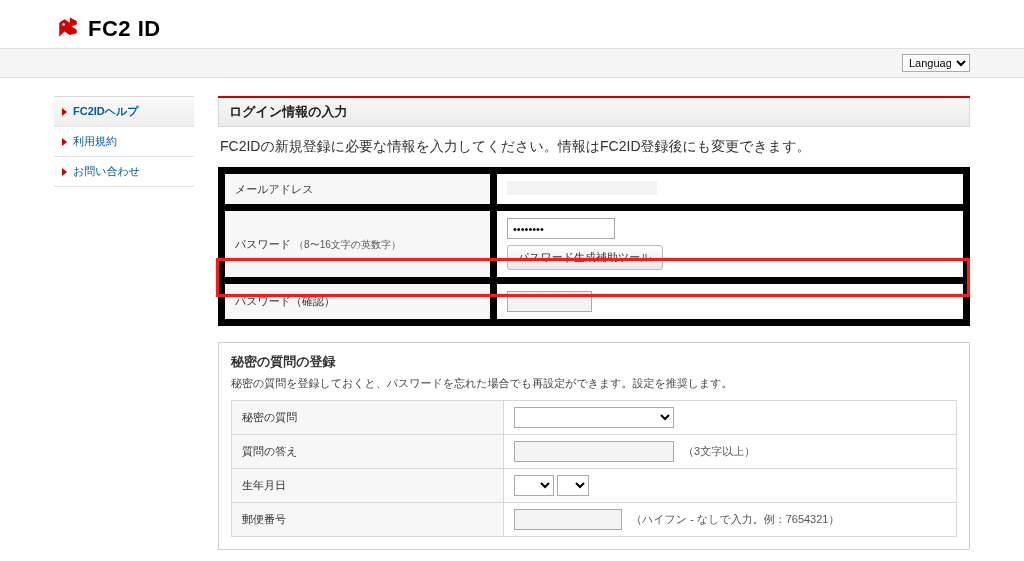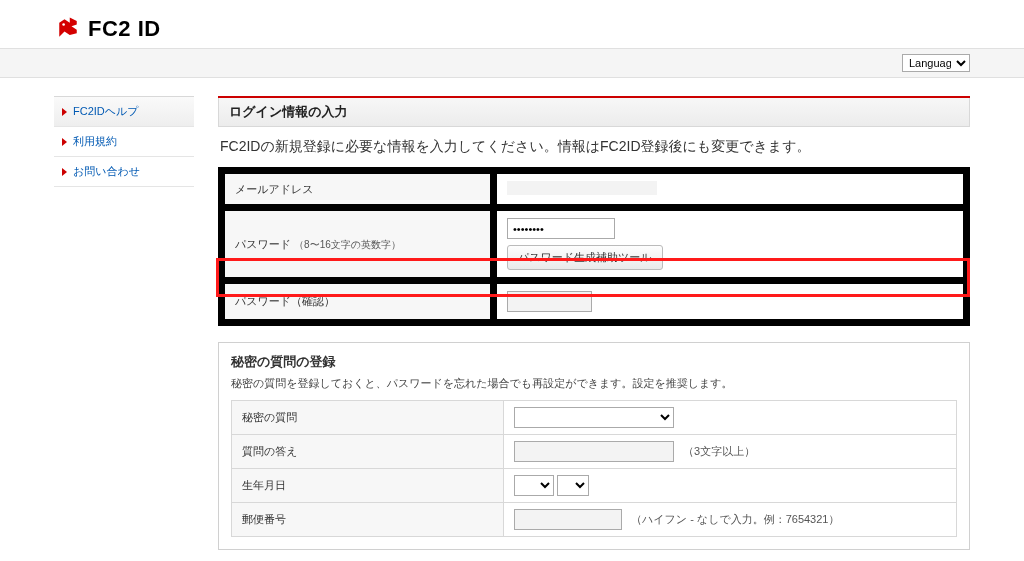--- a/index.html
+++ b/index.html
@@ -60,20 +60,21 @@
   gap: 6px;
   font-size: 11px;
   cursor: pointer;
 }
 .sidebar-item:last-child {
   border-bottom: 1px solid #e5e5e5;
 }
 .sidebar-item:first-child {
   background: linear-gradient(#fafafa, #eeeeee);
   border-top: 1px solid #d8d8d8;
+  font-weight: bold;
 }
 .sidebar-arrow {
   width: 0; height: 0;
   border-top: 4px solid transparent;
   border-bottom: 4px solid transparent;
   border-left: 5px solid #c00;
 }
 .sidebar-link { color: #0059b3; }
 .main { flex: 1; }
 .section {

